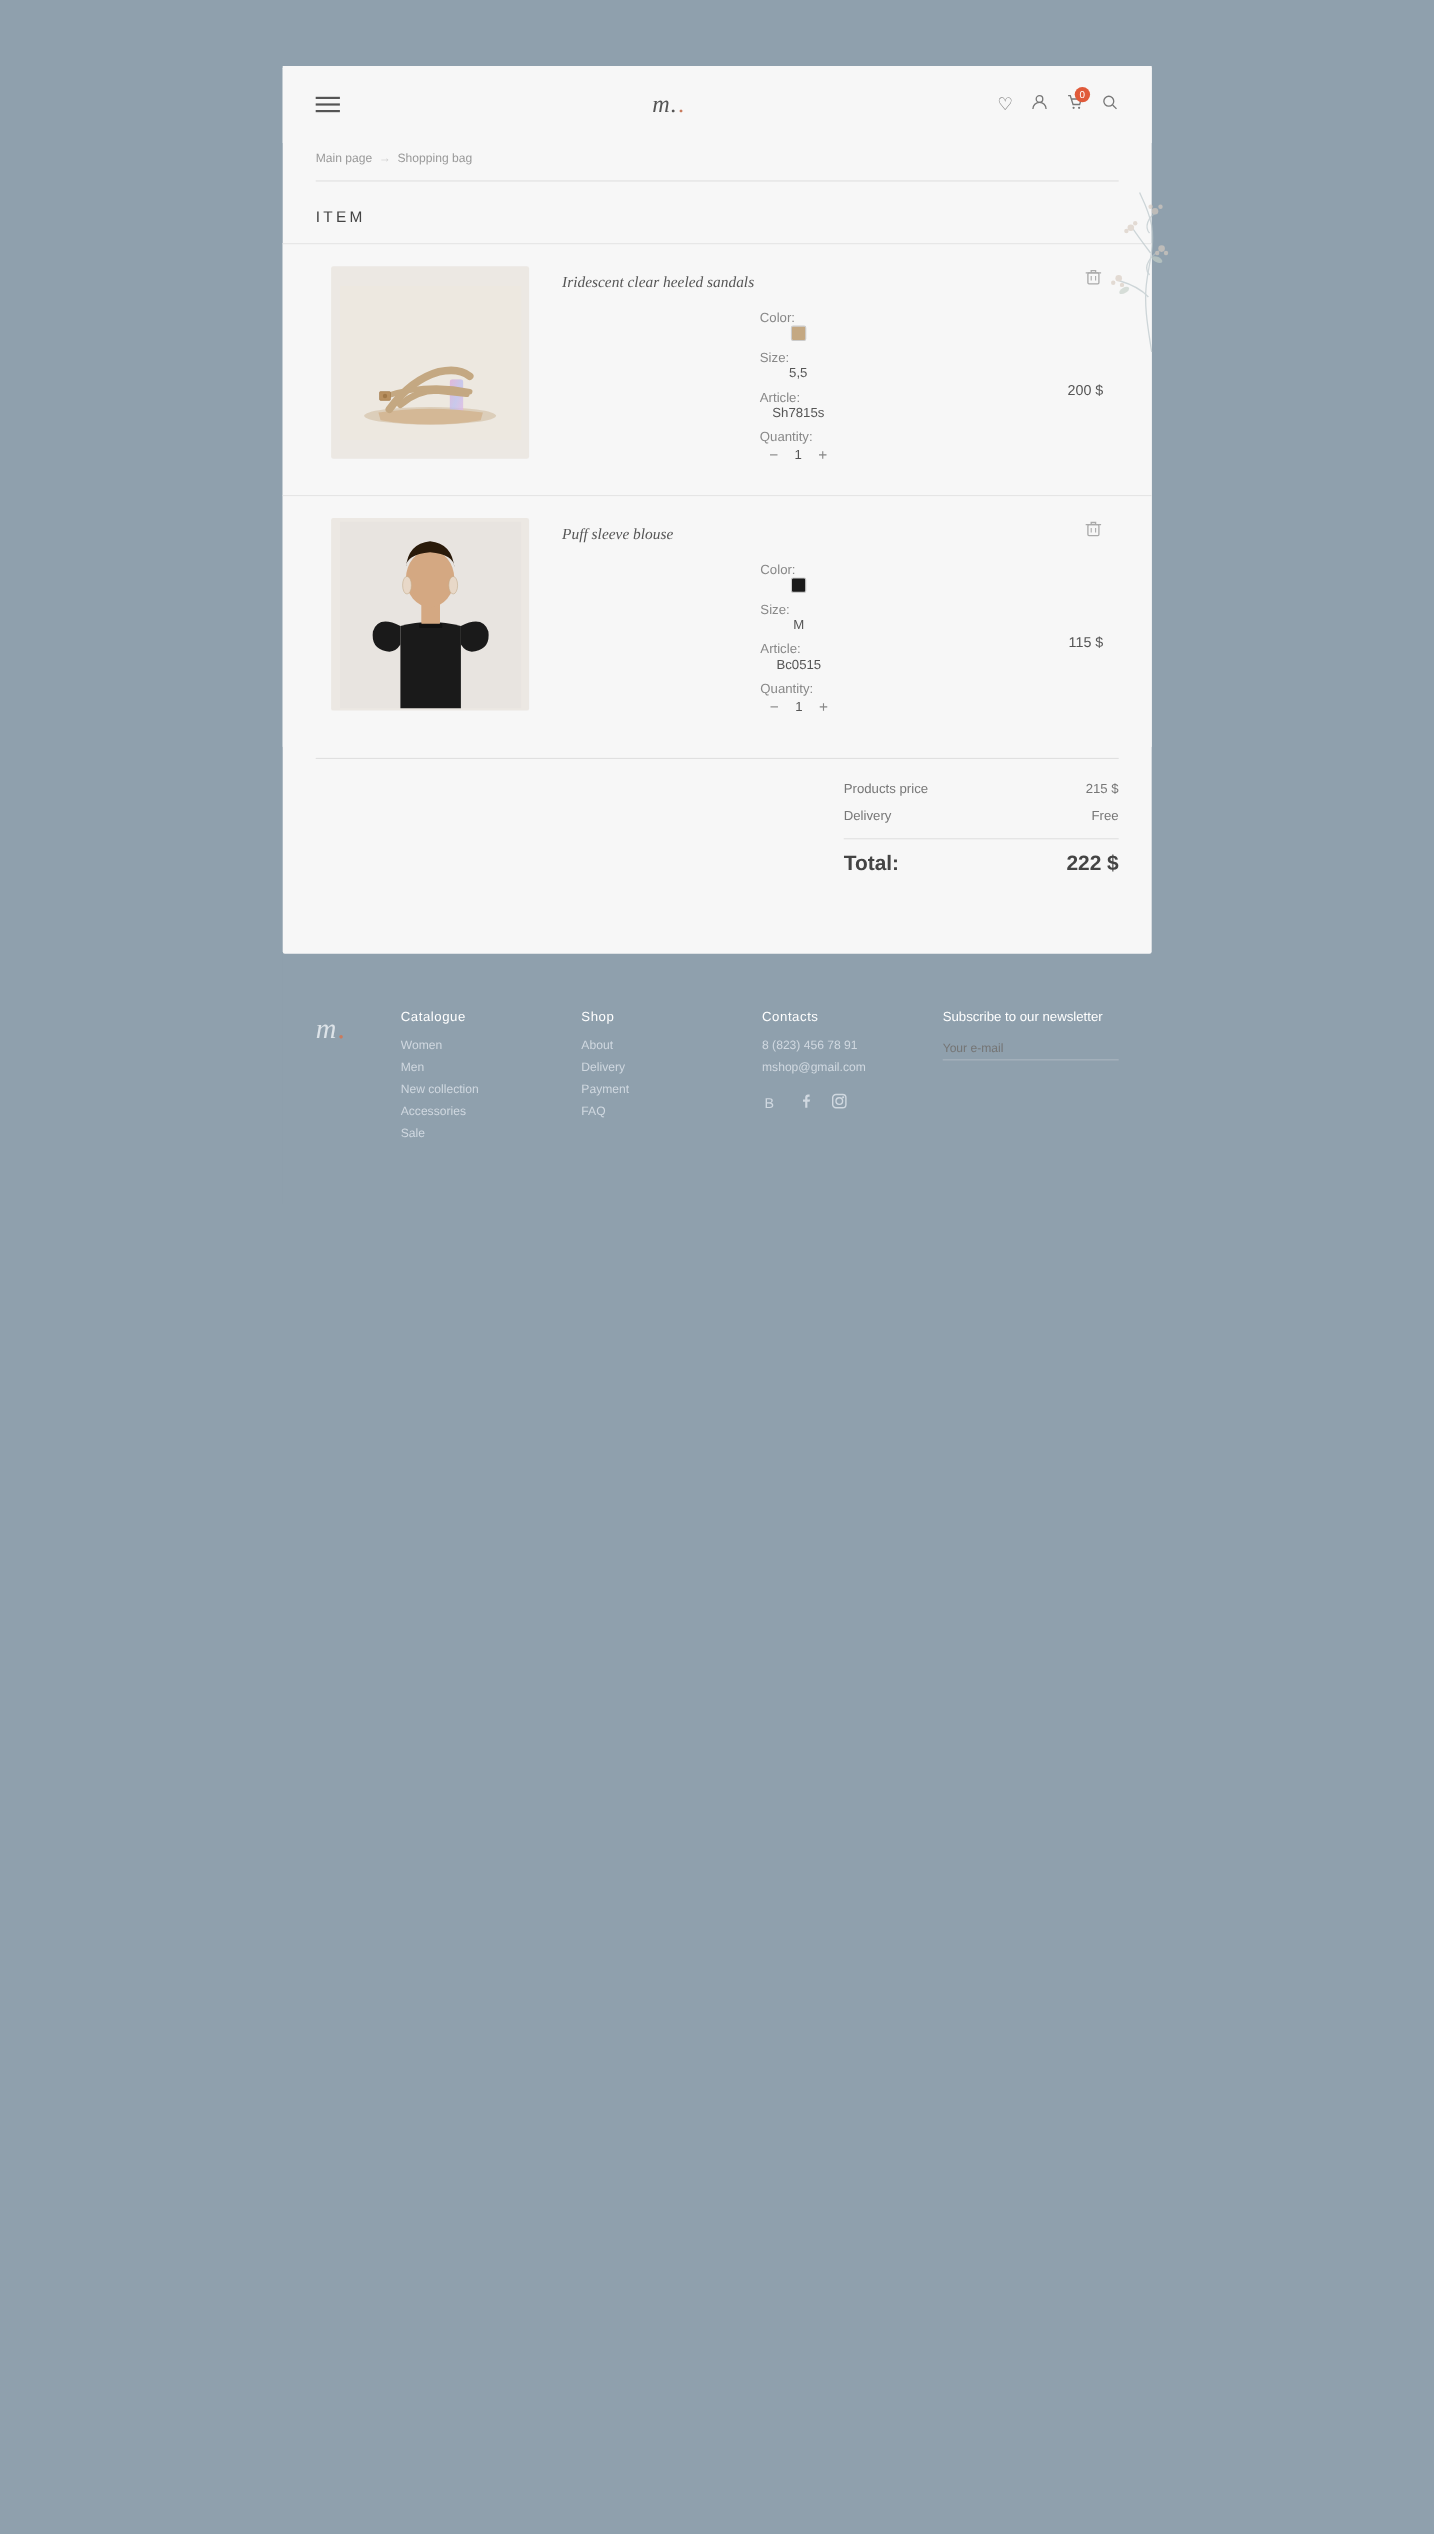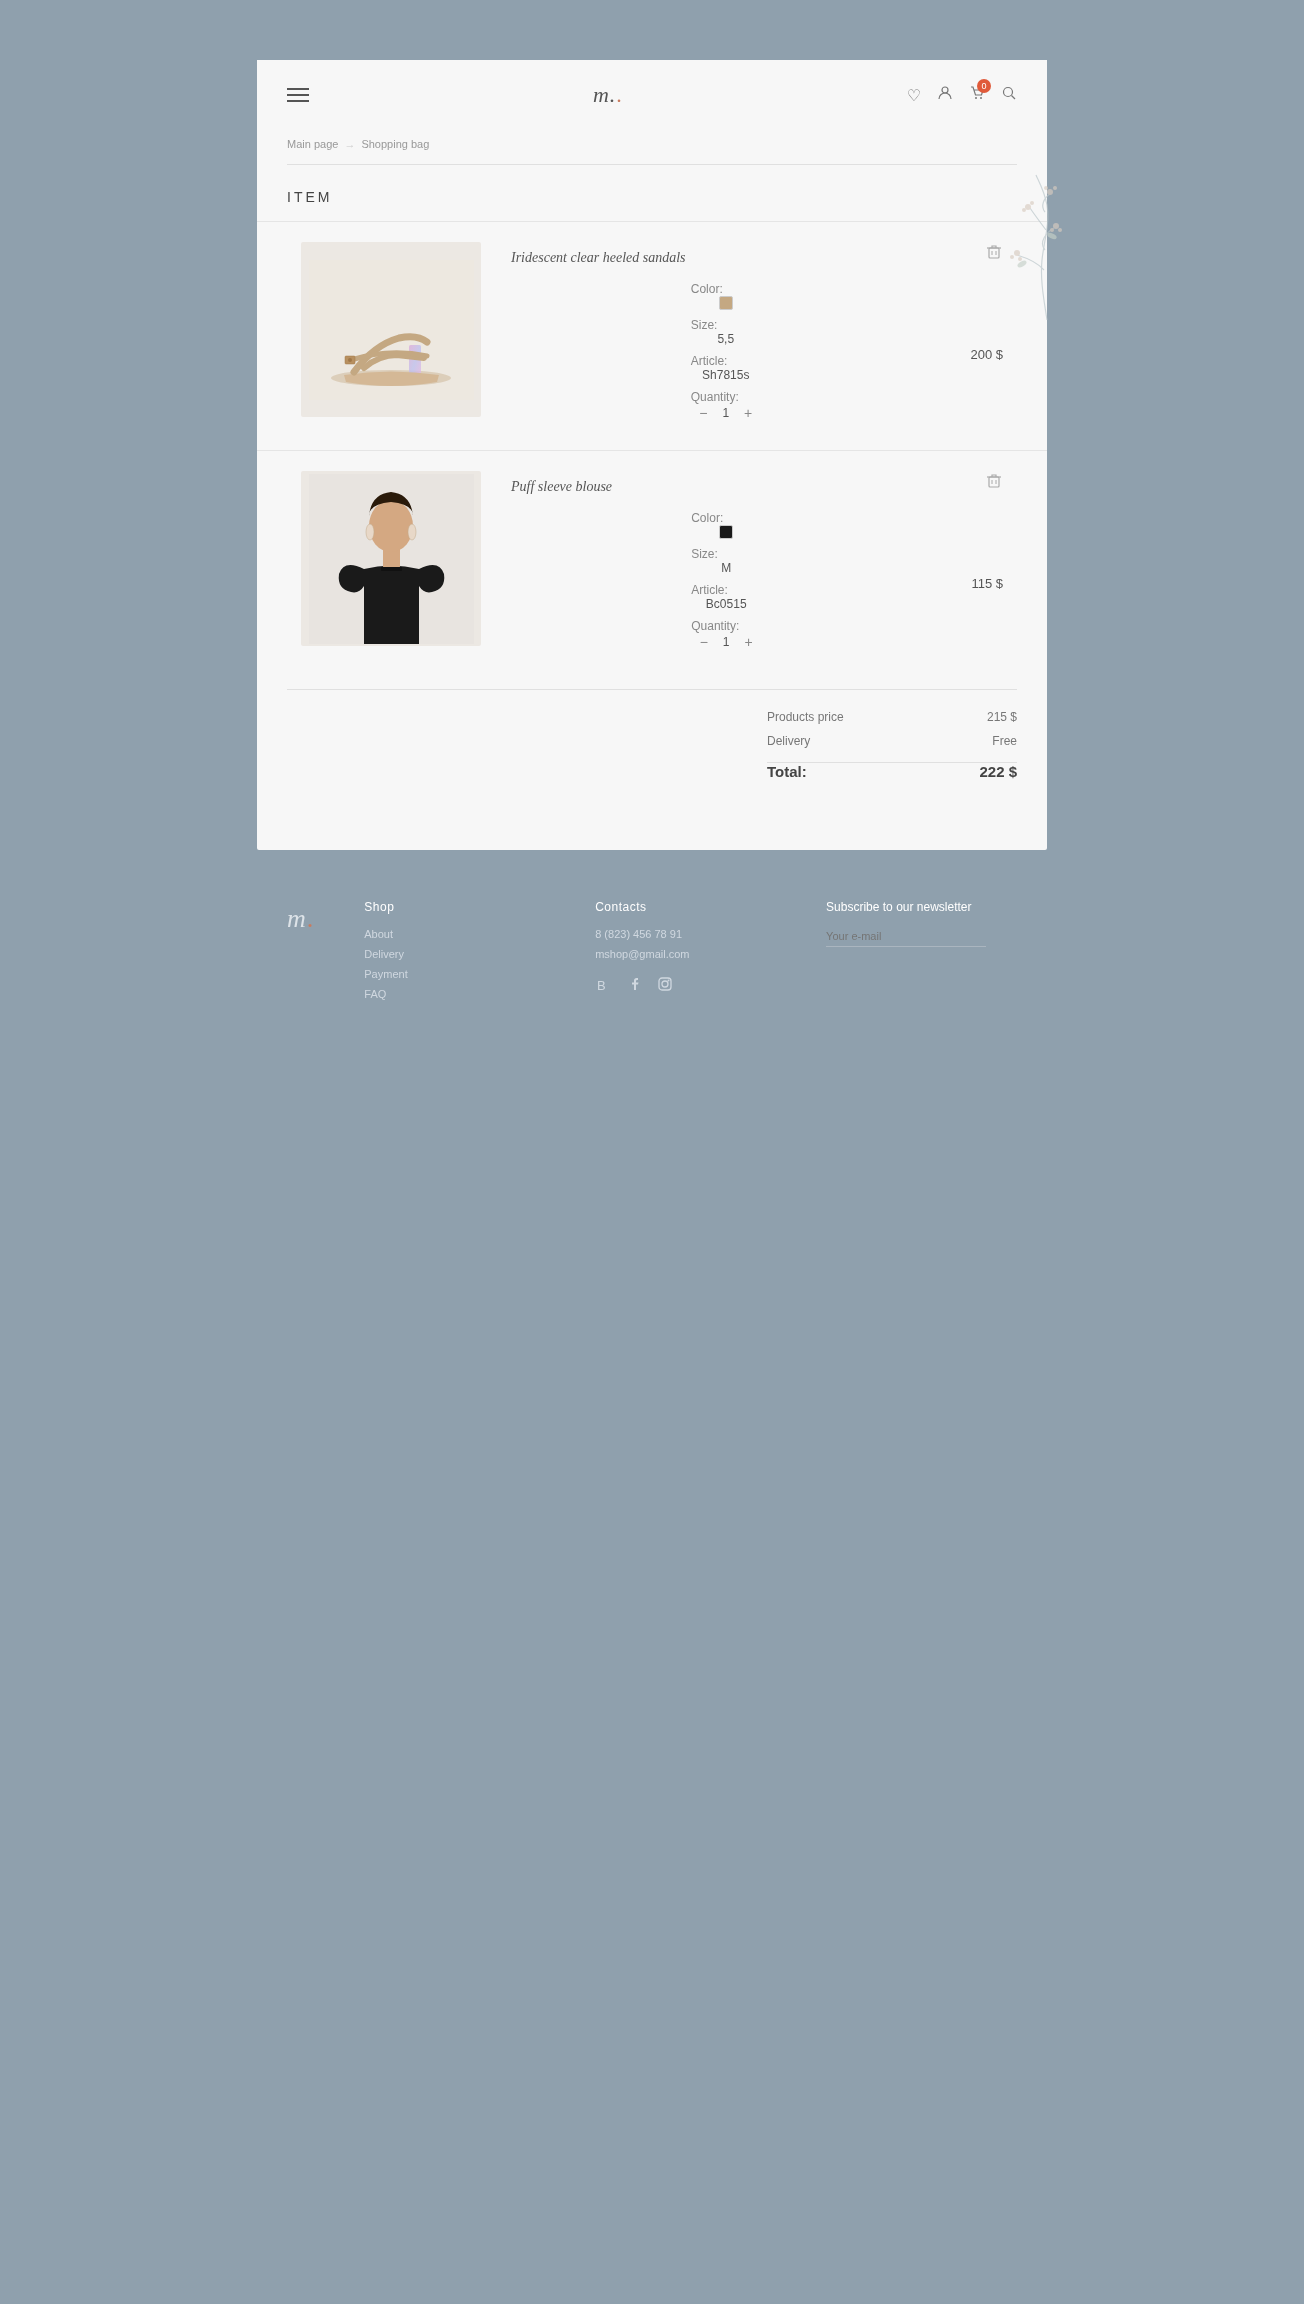--- a/index.html
+++ b/index.html
@@ -240,23 +240,23 @@
       display: flex;
       justify-content: space-between;
       width: 250px;
       font-size: 12px;
       font-family: Arial, sans-serif;
       color: #777;
     }
     .summary-row.total {
       color: #444;
       font-weight: bold;
-      font-size: 15px;
+      font-size: 19px;
       border-top: 1px solid #e0e0e0;
-      padding-top: 0;
+      padding-top: 12px;
       margin-top: 4px;
     }
 
     
     .checkout-row {
       display: flex;
       justify-content: space-between;
       align-items: center;
       padding: 10px 30px 0 30px;
     }
@@ -610,20 +610,28 @@
     </div>
 
 
   </div>
 
   <div class="footer">
     <div style="display:flex; flex-direction:column; justify-content:flex-start; padding-top:4px;">
       <div class="footer-logo">
         <em>m</em><span class="dot">.</span>
       </div>
+    </div>
+    <div class="footer-col">
+      <div class="footer-col-title">Catalogue</div>
+      <a class="footer-link">Women</a>
+      <a class="footer-link">Men</a>
+      <a class="footer-link">New collection</a>
+      <a class="footer-link">Accessories</a>
+      <a class="footer-link">Sale</a>
     </div>
     <div class="footer-col">
       <div class="footer-col-title">Shop</div>
       <a class="footer-link">About</a>
       <a class="footer-link">Delivery</a>
       <a class="footer-link">Payment</a>
       <a class="footer-link">FAQ</a>
     </div>
     <div class="footer-col">
       <div class="footer-col-title">Contacts</div>

